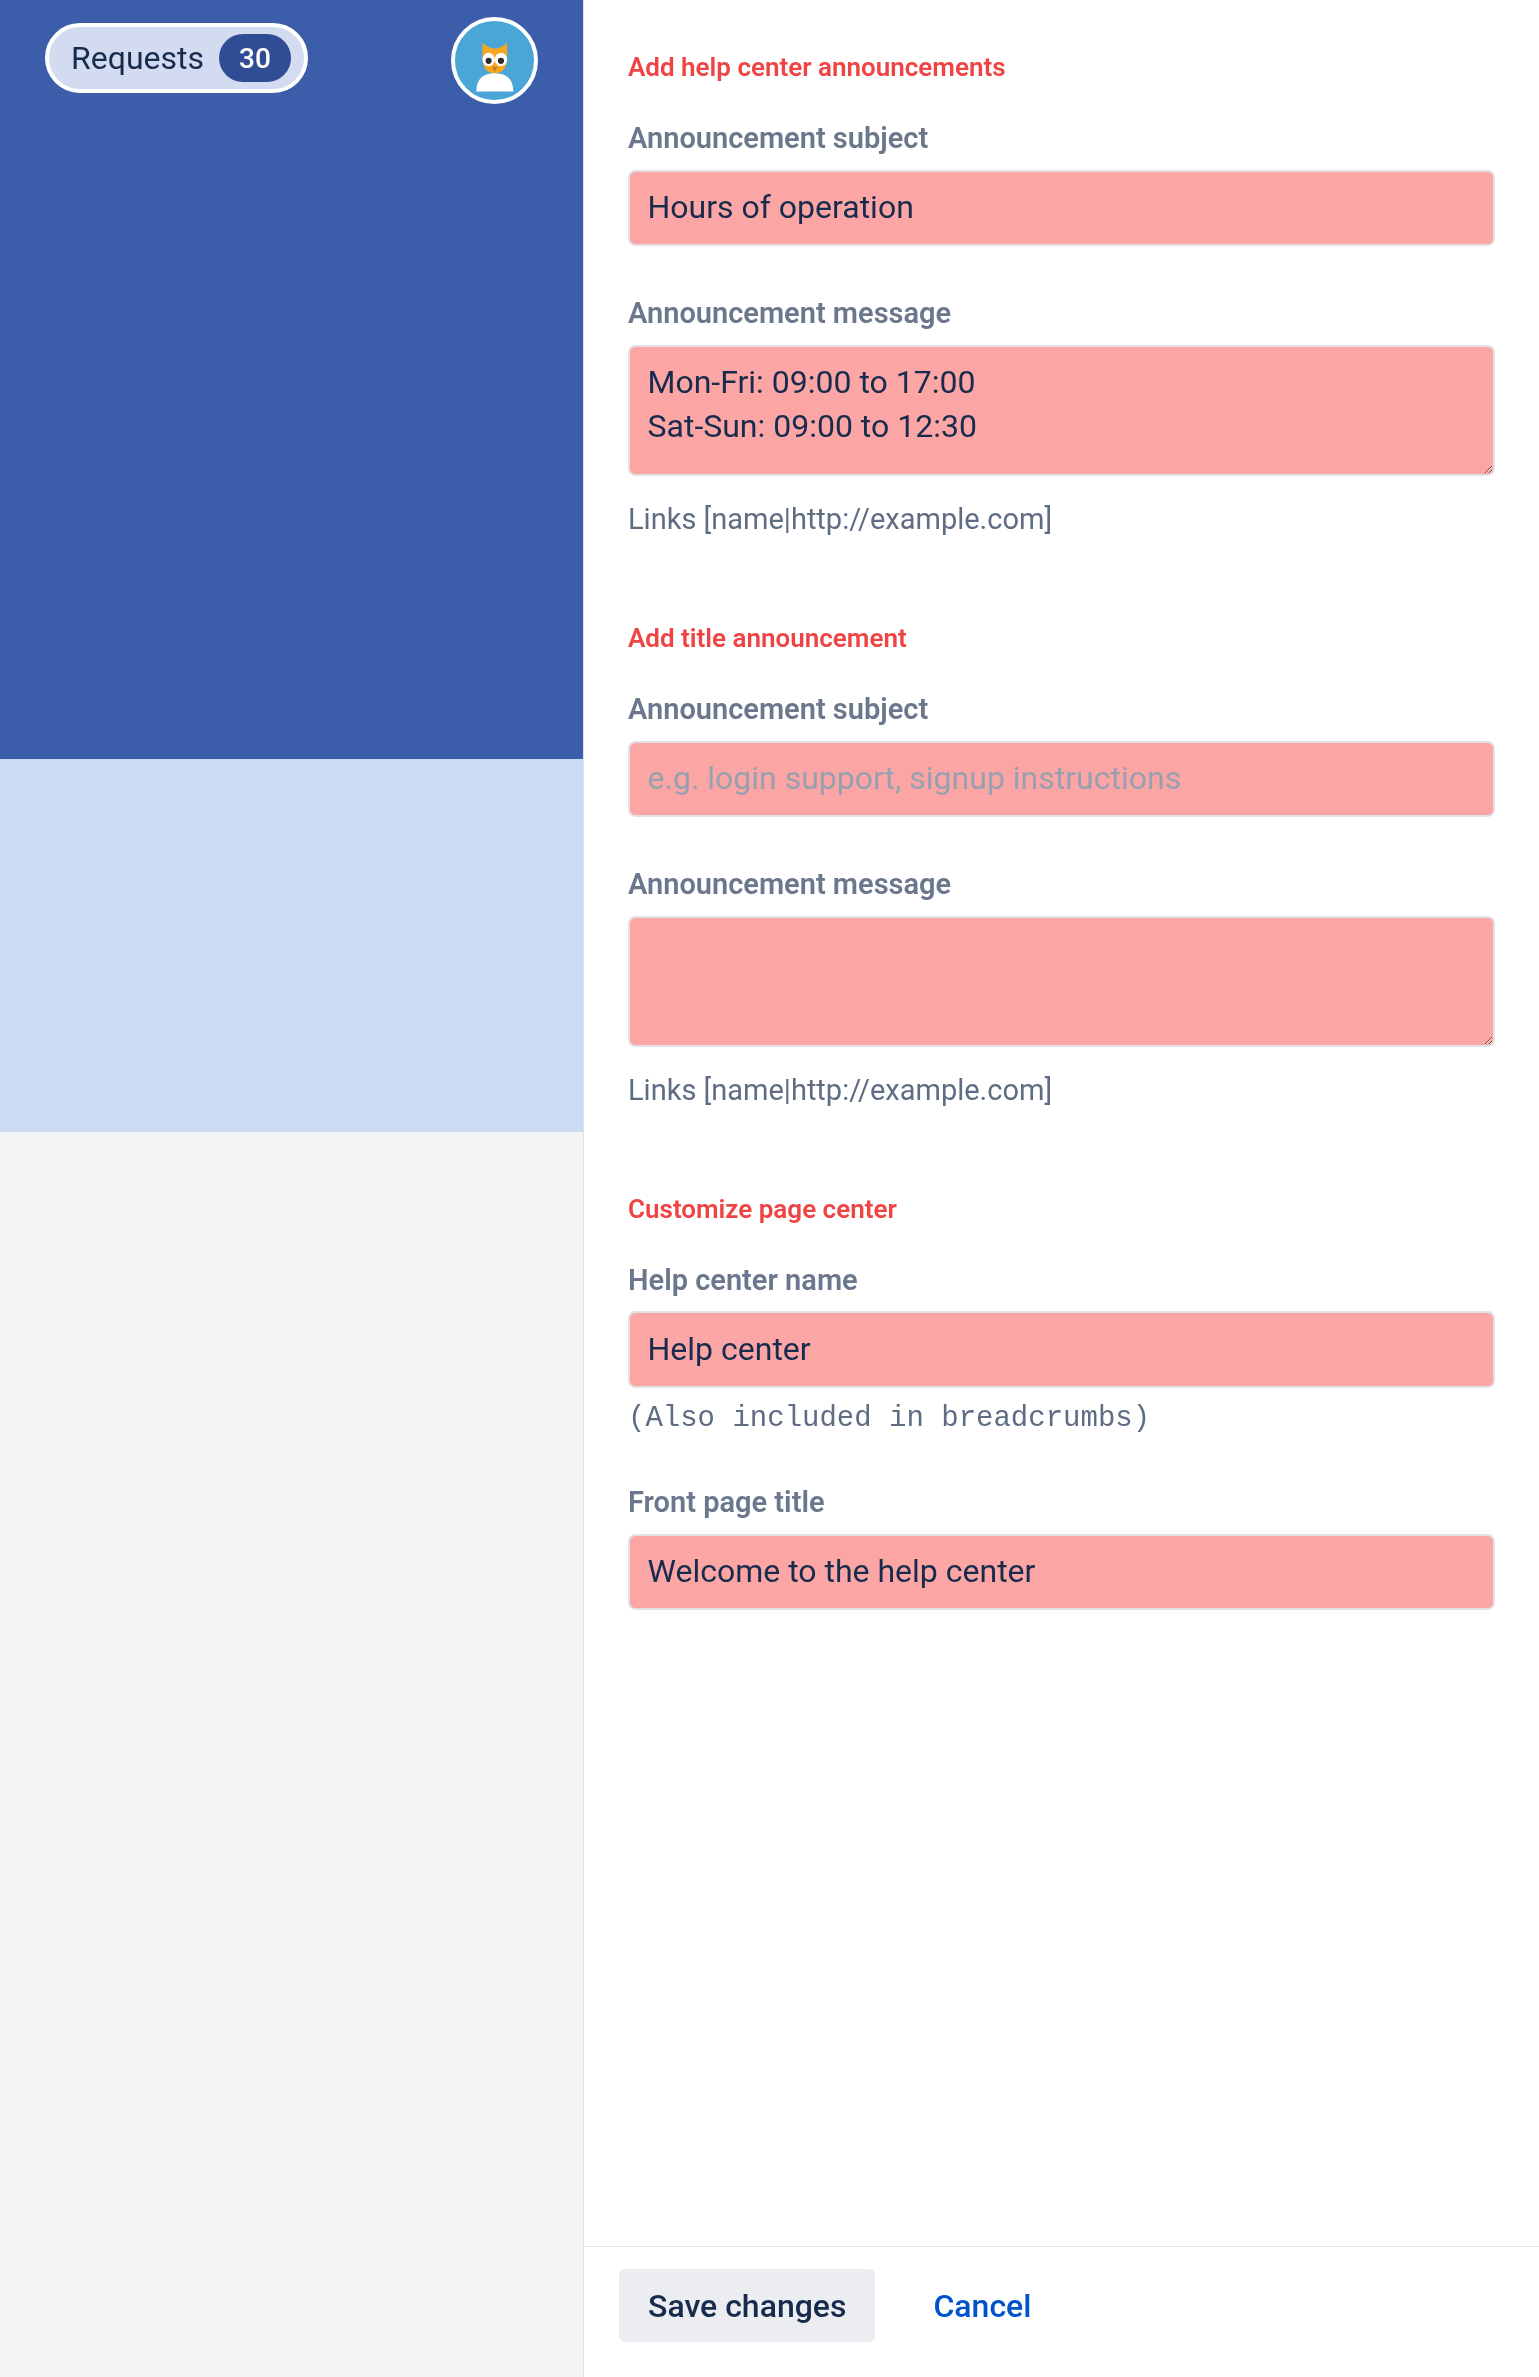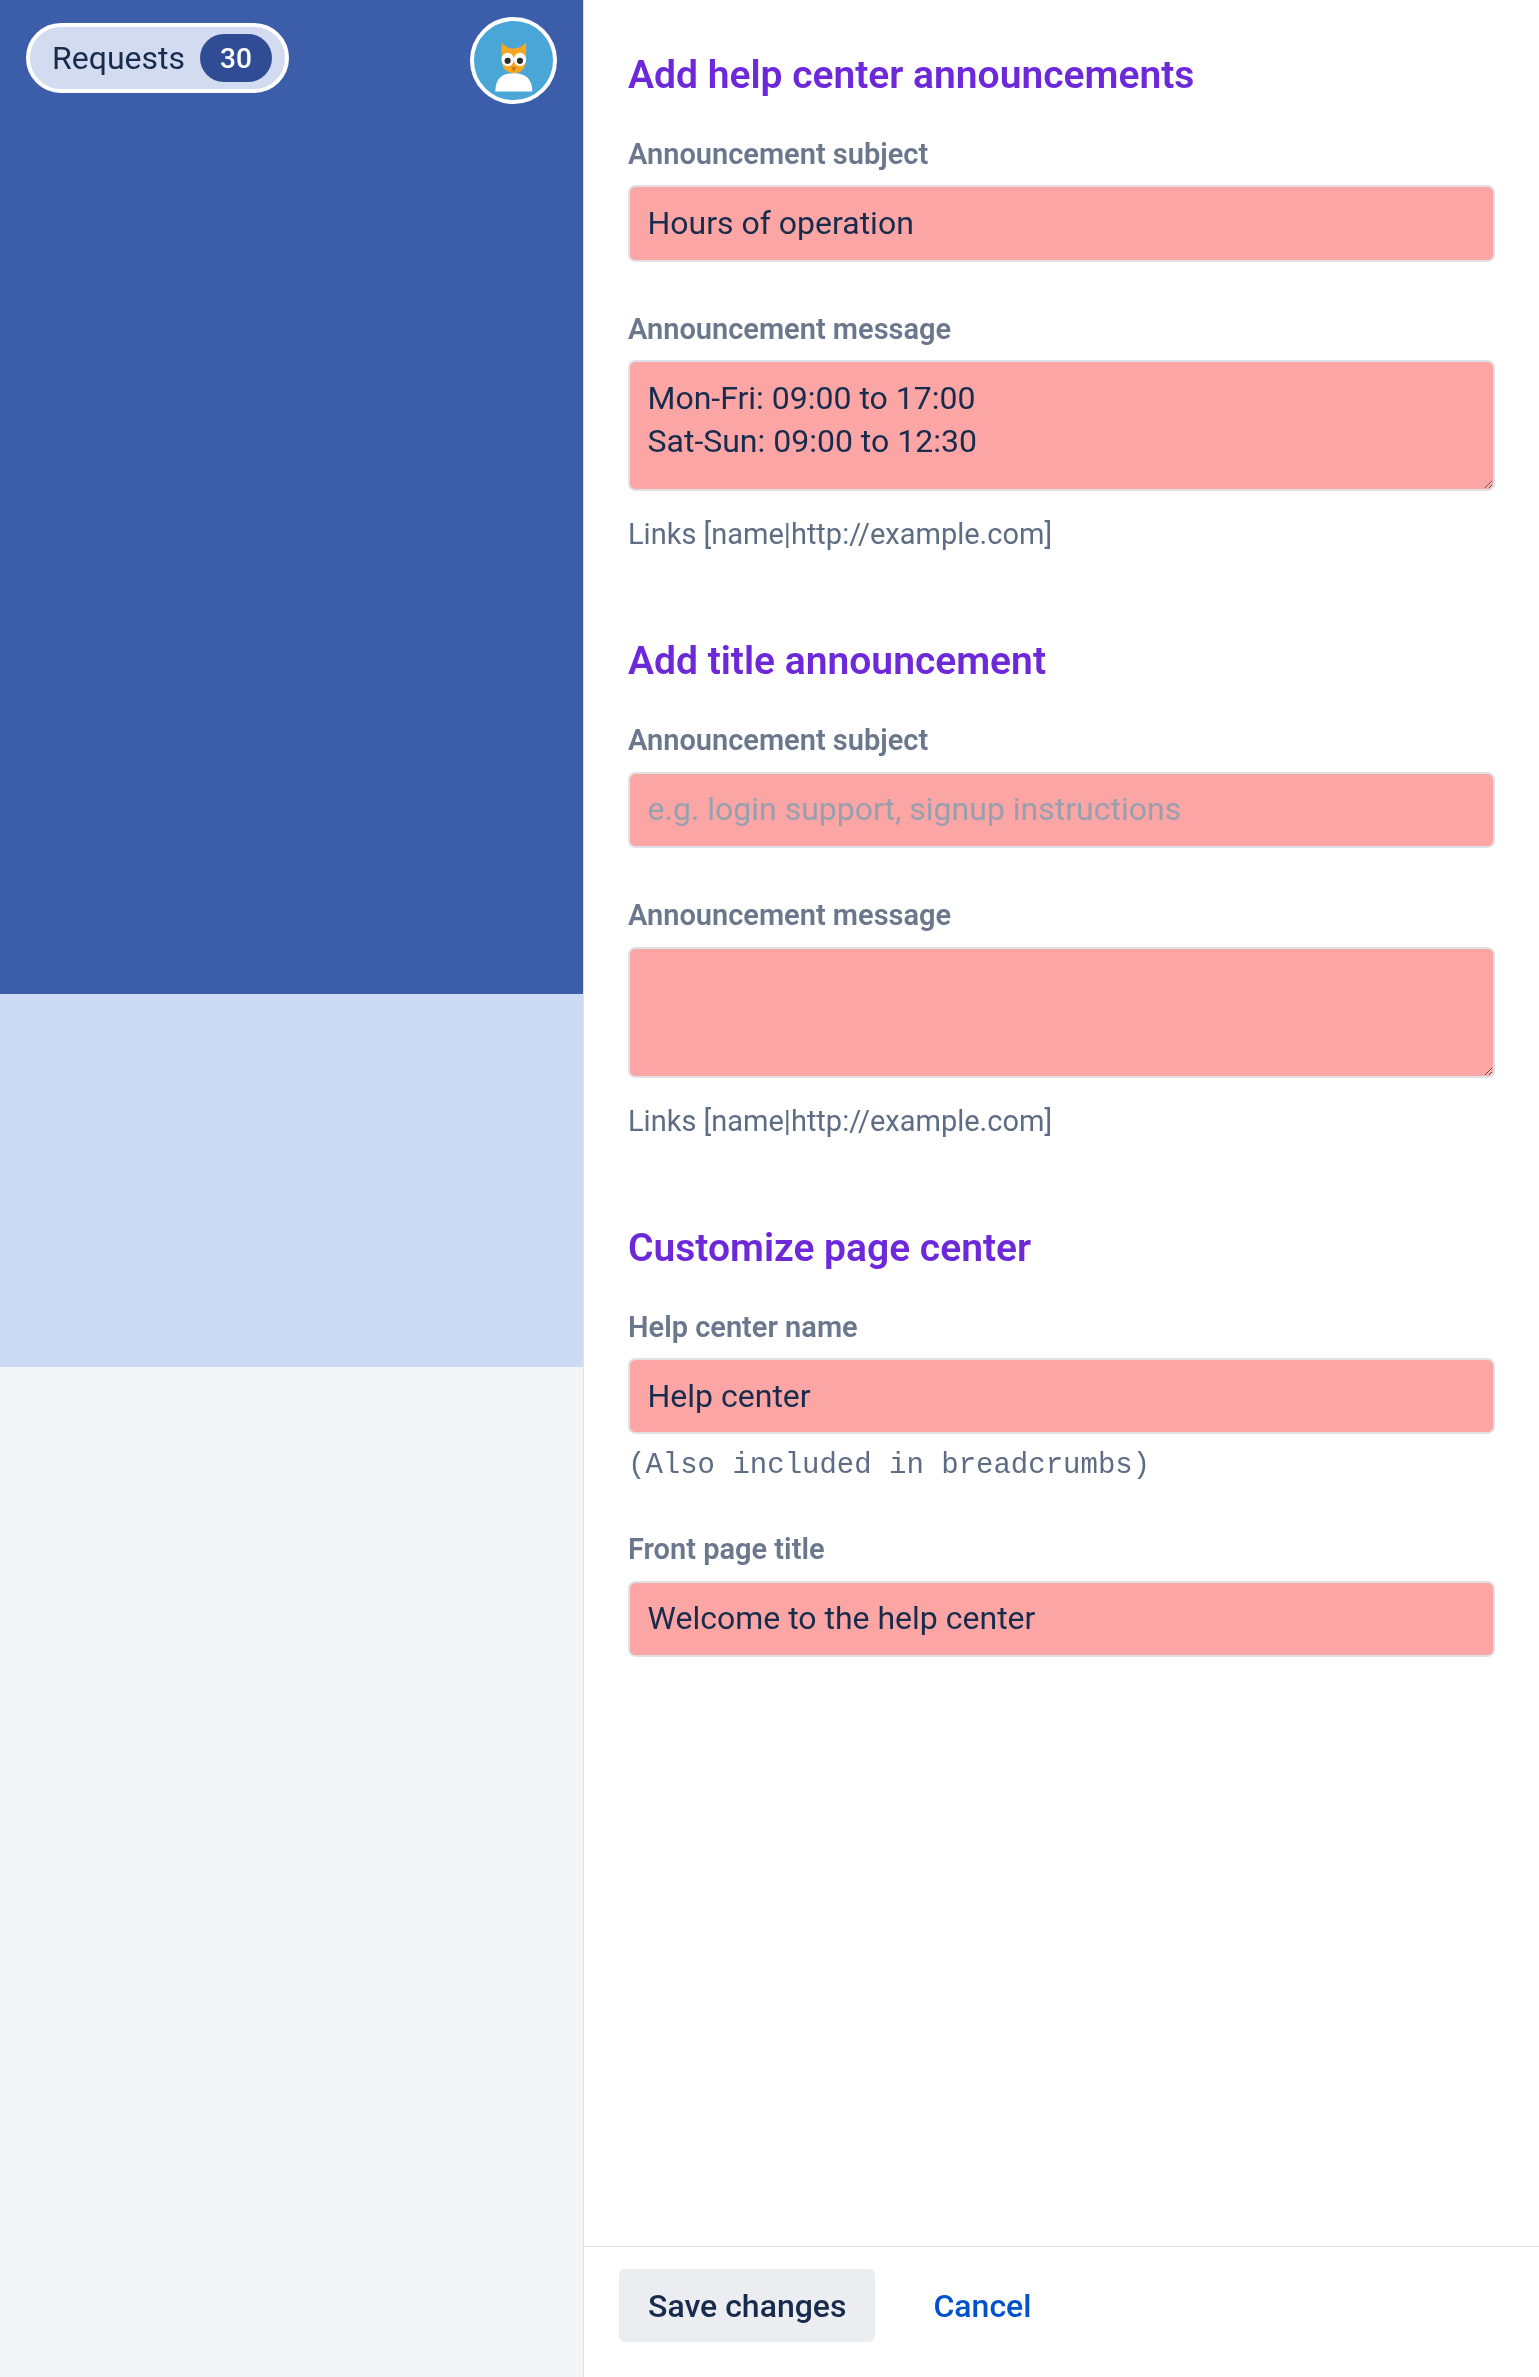--- a/index.html
+++ b/index.html
@@ -16,22 +16,22 @@
   }
   .sidebar {
     width: 583px;
     flex-shrink: 0;
     display: flex;
     flex-direction: column;
     background: #F4F5F7;
   }
   .sidebar-top {
     background: #3C5DAA;
-    height: 994px;
-    padding: 23px 26px;
+    height: 759px;
+    padding: 23px 45px;
     display: flex;
     align-items: flex-start;
     justify-content: space-between;
   }
   .requests-pill {
     display: inline-flex;
     align-items: center;
     background: #D3DBF0;
     border: 4.4px solid #fff;
     border-radius: 728px;
@@ -84,23 +84,23 @@
     border-left: 1.5px solid #E0E2E6;
     display: flex;
     flex-direction: column;
     position: relative;
   }
   .content-scroll {
     flex: 1;
     padding: 52px 44px 44px 44px;
   }
   .section-heading {
-    font-size: 39px;
+    font-size: 26px;
     font-weight: 600;
-    color: #6d28d9;
+    color: #ef4444;
     margin-top: 22px;
     margin-bottom: 38px;
     line-height: 1.2;
   }
   .section-heading.first { margin-top: 0; }
   .field-label {
     font-size: 29px;
     font-weight: 600;
     color: #6B778C;
     margin-bottom: 14.6px;

